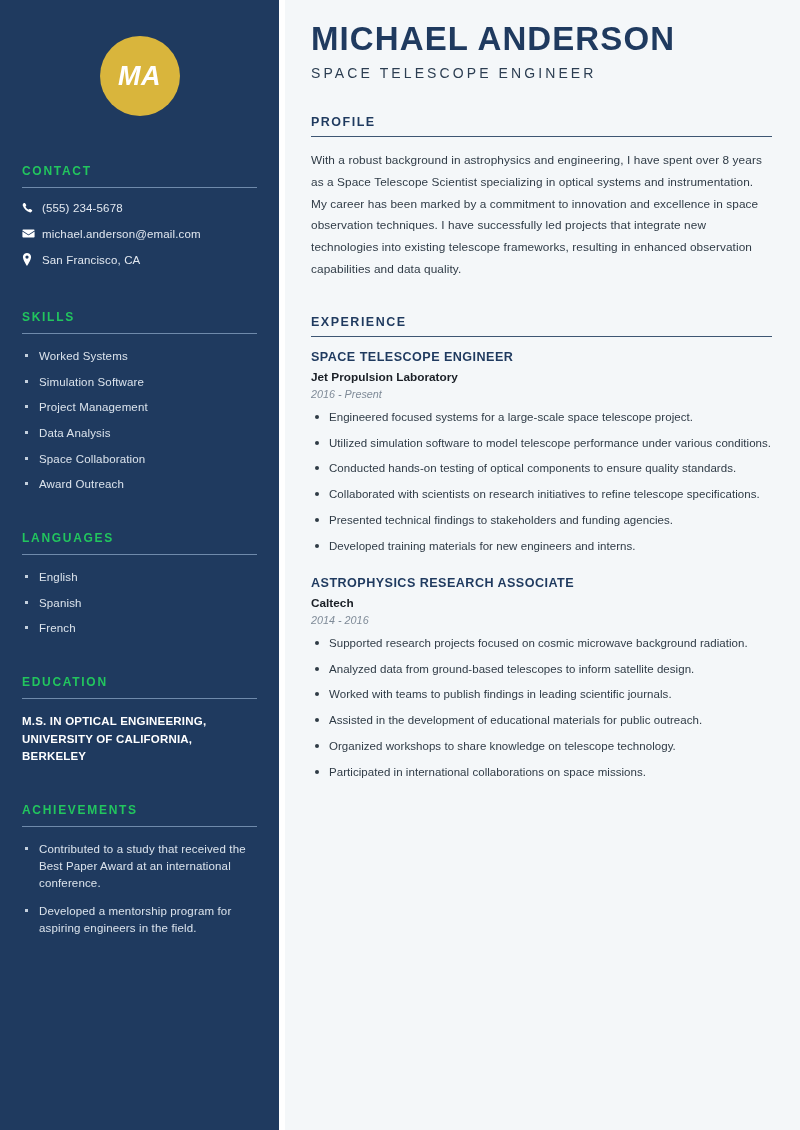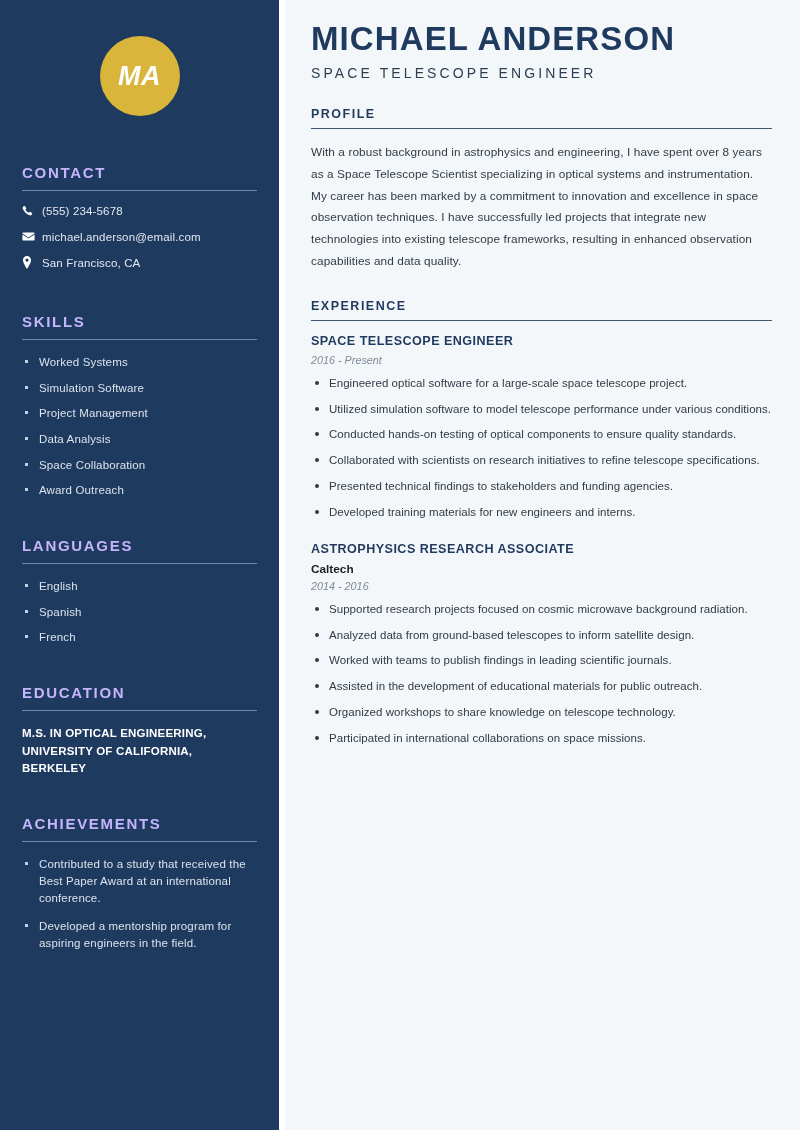--- a/index.html
+++ b/index.html
@@ -48,24 +48,24 @@
     font-size: 27px;
     font-weight: bold;
     letter-spacing: 0.5px;
     font-style: italic;
   }
 
   .side-section { margin-top: 44px; }
   .side-section.tight { margin-top: 38px; }
 
   .side-heading {
-    font-size: 15px;
+    font-size: 12px;
     font-weight: bold;
     letter-spacing: 1.7px;
-    color: #c4b5fd;
+    color: #22c55e;
     padding-bottom: 9px;
   }
   .side-rule {
     height: 1px;
     background: #6f8aab;
     margin-bottom: 14px;
   }
 
   .contact-row {
     display: flex;
@@ -131,21 +131,21 @@
     letter-spacing: 1.1px;
     line-height: 1.15;
   }
   .role {
     margin-top: 7px;
     font-size: 14px;
     color: #2c3e52;
     letter-spacing: 3.1px;
   }
 
-  .main-section { margin-top: 26px; }
+  .main-section { margin-top: 34px; }
 
   .main-heading {
     font-size: 12.5px;
     font-weight: bold;
     letter-spacing: 1.5px;
     color: #1f3a5f;
     padding-bottom: 7px;
   }
   .main-rule {
     height: 1px;
@@ -300,23 +300,24 @@
       <div class="main-rule"></div>
       <p class="profile-text">With a robust background in astrophysics and engineering, I have spent over 8 years as a Space Telescope Scientist specializing in optical systems and instrumentation. My career has been marked by a commitment to innovation and excellence in space observation techniques. I have successfully led projects that integrate new technologies into existing telescope frameworks, resulting in enhanced observation capabilities and data quality.</p>
     </section>
 
     <section class="main-section">
       <div class="main-heading">EXPERIENCE</div>
       <div class="main-rule"></div>
 
       <div class="job">
         <div class="job-title">SPACE TELESCOPE ENGINEER</div>
+        <div class="job-company">Jet Propulsion Laboratory</div>
         <div class="job-dates">2016 - Present</div>
         <ul class="job-bullets">
-          <li>Engineered optical software for a large-scale space telescope project.</li>
+          <li>Engineered focused systems for a large-scale space telescope project.</li>
           <li>Utilized simulation software to model telescope performance under various conditions.</li>
           <li>Conducted hands-on testing of optical components to ensure quality standards.</li>
           <li>Collaborated with scientists on research initiatives to refine telescope specifications.</li>
           <li>Presented technical findings to stakeholders and funding agencies.</li>
           <li>Developed training materials for new engineers and interns.</li>
         </ul>
       </div>
 
       <div class="job">
         <div class="job-title">ASTROPHYSICS RESEARCH ASSOCIATE</div>

